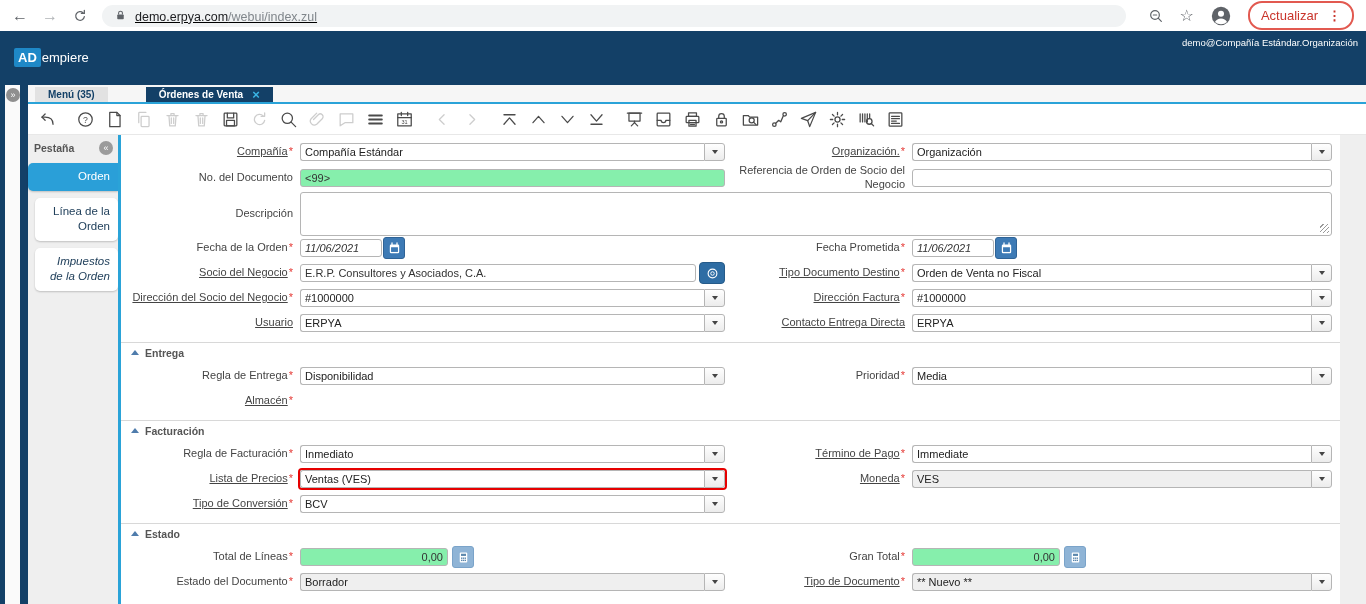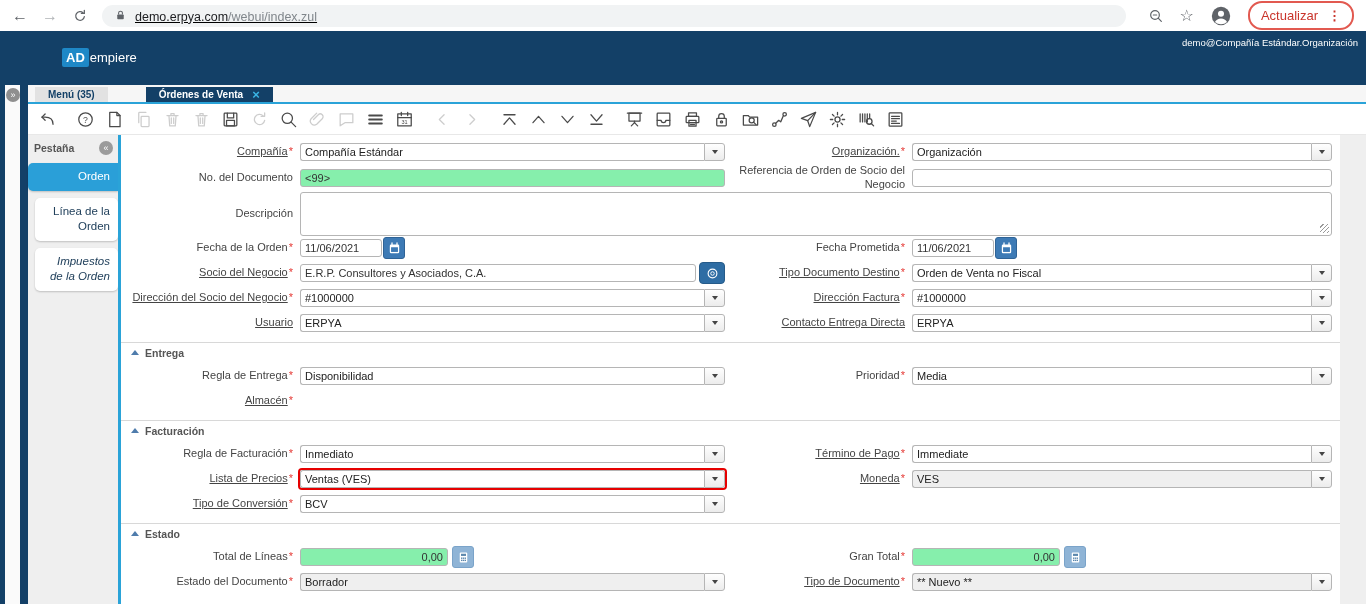--- a/index.html
+++ b/index.html
@@ -16,21 +16,21 @@
   .url-host{font-size:12.5px;color:#202124;}
   .url-path{font-size:12.5px;color:#80868b;}
   .chrome-right{display:flex;align-items:center;gap:16px;margin-left:8px;}
   .star{font-size:16px;color:#5f6368;}
   .avatar-svg{width:22px;height:22px;display:block;}
   .update-pill{height:25px;border:2px solid #e25950;border-radius:14px;color:#c9342b;display:flex;align-items:center;gap:10px;padding:0 11px;font-size:13px;}
   .update-dots{font-weight:bold;letter-spacing:0;font-size:13px;color:#c9342b;}
 
   
   .app-header{height:54px;background:#134067;position:relative;color:#fff;flex:0 0 auto;}
-  .logo{position:absolute;left:14px;top:17px;display:flex;align-items:center;margin-left:48px;}
+  .logo{position:absolute;left:14px;top:17px;display:flex;align-items:center;}
   .logo-ad{background:#1e88c7;color:#fff;font-weight:bold;font-size:13px;padding:2px 4px;border-radius:2px;}
   .logo-rest{font-size:13px;margin-left:1px;color:#fff;}
   .user-context{position:absolute;right:8px;top:6px;font-size:9.5px;color:#fff;}
   .header-links{position:absolute;right:4px;top:25px;display:flex;align-items:center;}
   .hlink{font-size:10px;font-weight:bold;text-decoration:underline;color:#fff;padding:0 10px;cursor:pointer;white-space:nowrap;}
   .hsep{width:1px;height:15px;background:rgba(255,255,255,.55);}
 
   
   .main{flex:1;display:flex;min-height:0;}
   .left-rail{width:28px;display:flex;flex:0 0 auto;}
@@ -83,21 +83,21 @@
   .selectc .ddbtn{width:19px;border:1px solid #b5b5b5;border-radius:0 3px 3px 0;background:linear-gradient(#fefefe,#ececec);display:flex;align-items:center;justify-content:center;flex:0 0 auto;}
   .arr{width:0;height:0;border-left:3.5px solid transparent;border-right:3.5px solid transparent;border-top:4px solid #444;}
   .selectc.disabled .val{background:#efefef;}
   .selectc.hl{box-shadow:0 0 0 2px #e60000;border-radius:2px;}
 
   .textbox{height:18px;border:1px solid #b5b5b5;border-radius:3px;background:#fff;font-size:11px;color:#333;padding:0 4px;display:flex;align-items:center;width:100%;box-sizing:border-box;white-space:nowrap;overflow:hidden;}
   .textbox.disabled{background:#86efac;}
   .textareac{height:42px;border:1px solid #b5b5b5;border-radius:3px;background:#fff;width:100%;position:relative;}
   .resize-handle{position:absolute;right:2px;bottom:2px;width:9px;height:9px;background:repeating-linear-gradient(135deg,transparent 0 2px,#9a9a9a 2px 3px);}
 
-  .datec{display:flex;gap:1px;align-items:center;}
+  .datec{display:flex;gap:1px;align-items:center;font-style:italic;}
   .datec .textbox{width:82px;flex:0 0 auto;}
   .icon-btn{width:20px;height:20px;border-radius:3px;display:flex;align-items:center;justify-content:center;flex:0 0 auto;}
   .icon-btn svg{width:15px;height:15px;display:block;}
   .cal-btn{background:#3d7ab5;border:1px solid #2f6396;}
   .searchc{display:flex;gap:3px;width:100%;align-items:center;}
   .searchc .textbox{flex:1;min-width:0;}
   .bp-btn{background:#2e6da4;width:24px;border:1px solid #265b89;border-radius:4px;}
   .amountc{display:flex;gap:4px;align-items:center;}
   .amountc .textbox{width:148px;flex:0 0 auto;justify-content:flex-end;padding-left:36px;}
   .calc-btn{background:#8fb4d6;border:1px solid #7aa3c9;}

